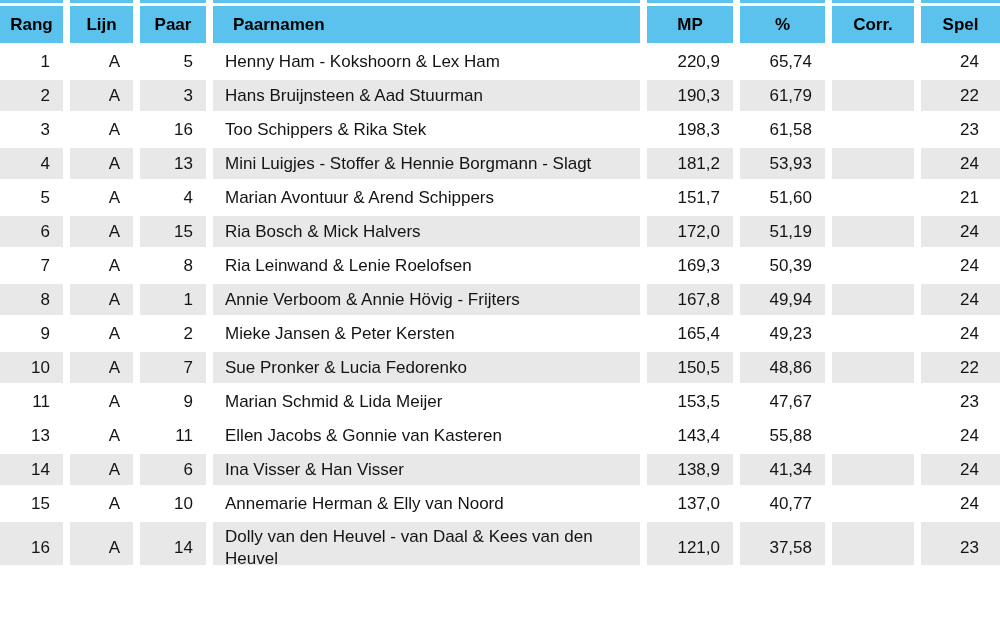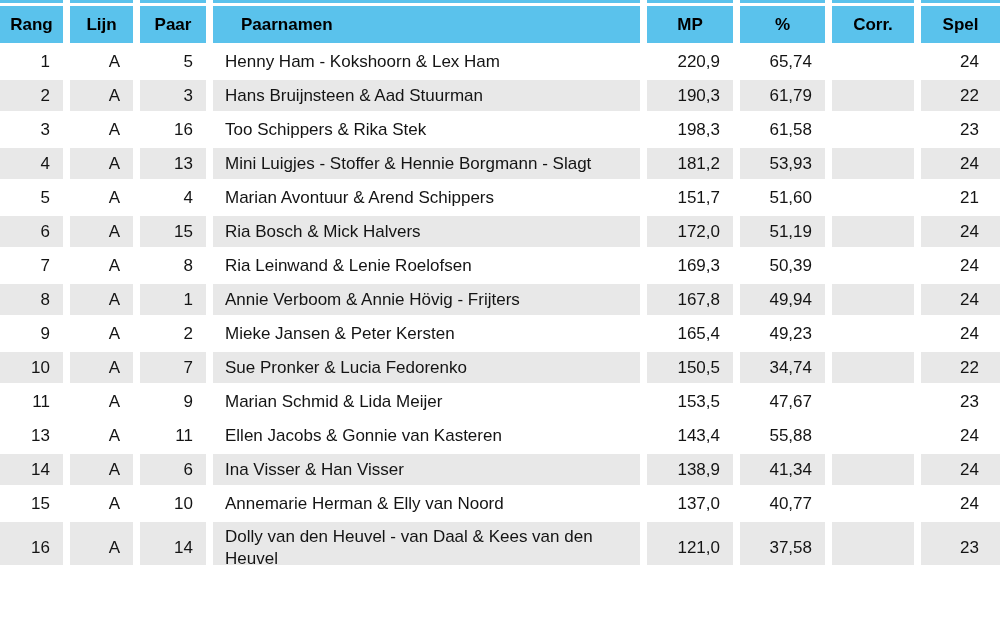--- a/index.html
+++ b/index.html
@@ -23,21 +23,21 @@
     font-size:17px;
     vertical-align:middle;
     overflow:hidden;
   }
   th:last-child,td:last-child{border-right:none;}
   thead tr.strip th{height:6px;background:var(--accent);padding:0;line-height:0;}
   thead tr.labels th{
     height:40px;background:var(--accent);
     font-weight:bold;color:#000;text-align:center;padding:0;
   }
-  thead tr.labels th.col-paarnamen{text-align:left;padding-left:28px;}
+  thead tr.labels th.col-paarnamen{text-align:left;padding-left:20px;}
   tbody tr{height:34px;}
   tbody tr td{background:var(--row-bg);}
   tbody tr.alt td{background:var(--row-alt);}
   td.col-rang,td.col-lijn,td.col-paar,td.col-mp,td.col-pct,td.col-spel{
     text-align:right;padding-right:13px;
   }
   td.col-spel{padding-right:21px;}
   td.col-paarnamen{
     text-align:left;padding:4px 45px 4px 12px;line-height:22px;
   }
@@ -171,21 +171,21 @@
           <td class="col-pct">49,23</td>
           <td class="col-corr"></td>
           <td class="col-spel">24</td>
         </tr>
         <tr class="alt">
           <td class="col-rang">10</td>
           <td class="col-lijn">A</td>
           <td class="col-paar">7</td>
           <td class="col-paarnamen">Sue Pronker &amp; Lucia Fedorenko</td>
           <td class="col-mp">150,5</td>
-          <td class="col-pct">34,74</td>
+          <td class="col-pct">48,86</td>
           <td class="col-corr"></td>
           <td class="col-spel">22</td>
         </tr>
         <tr>
           <td class="col-rang">11</td>
           <td class="col-lijn">A</td>
           <td class="col-paar">9</td>
           <td class="col-paarnamen">Marian Schmid &amp; Lida Meijer</td>
           <td class="col-mp">153,5</td>
           <td class="col-pct">47,67</td>

